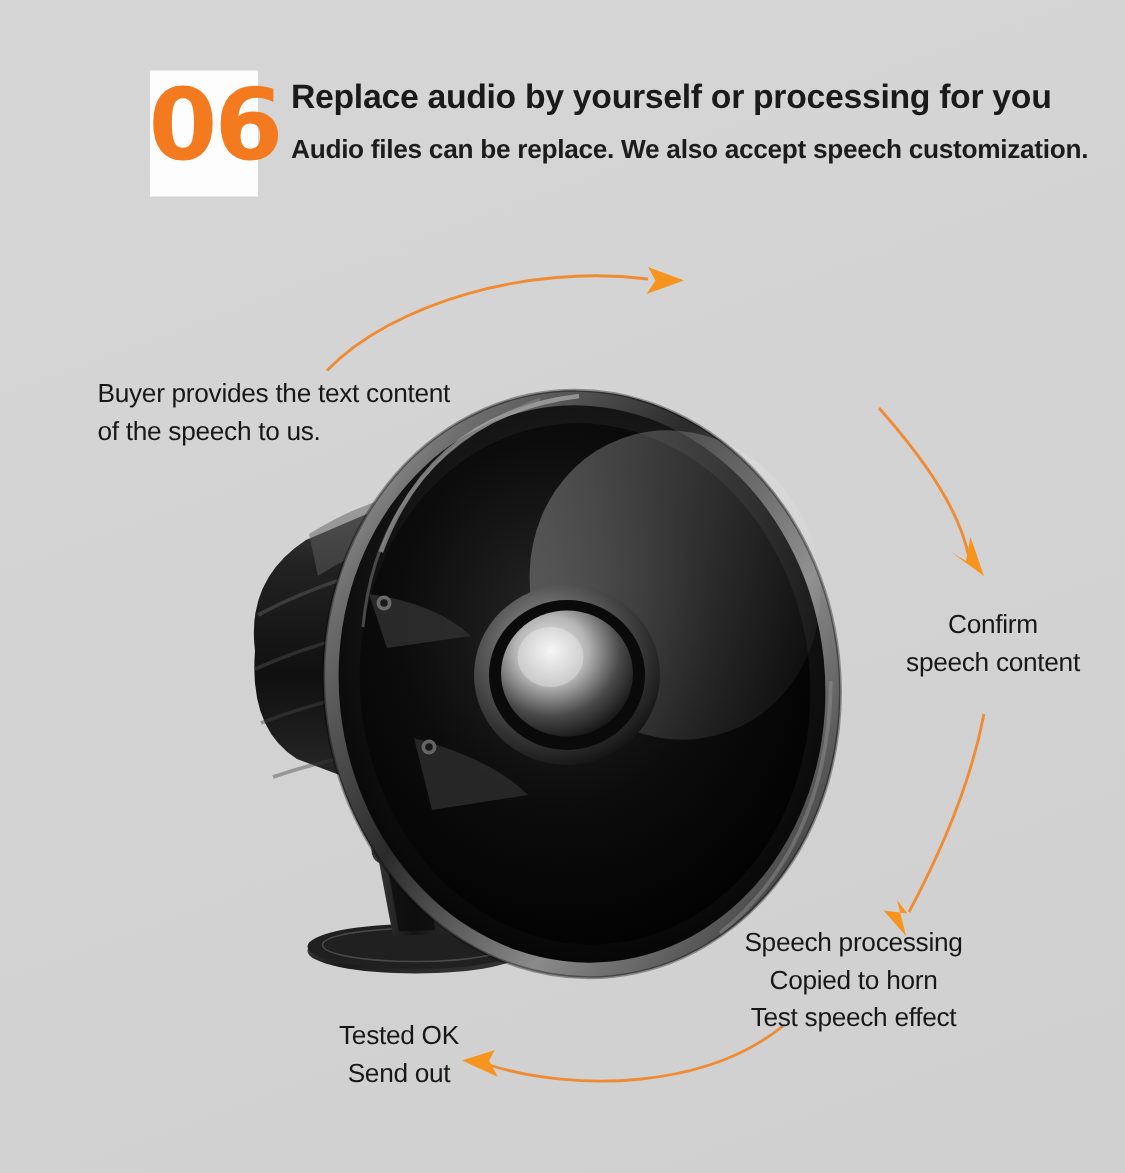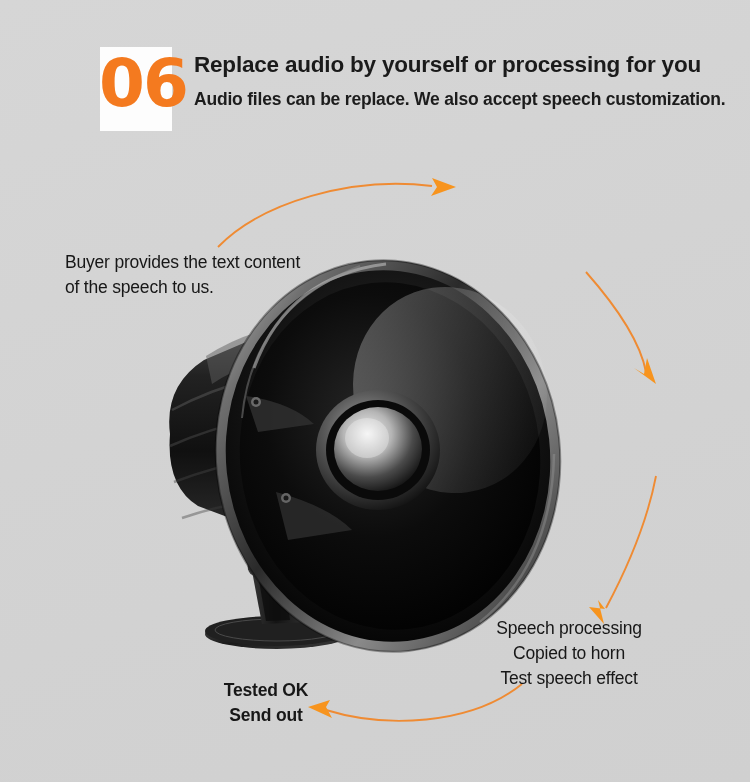--- a/index.html
+++ b/index.html
@@ -120,21 +120,20 @@
     left: 463px;
     top: 616px;
     width: 212px;
     text-align: center;
   }
   #step-sendout {
     left: 190px;
     top: 678px;
     width: 152px;
     text-align: center;
-    font-weight: bold;
   }
 
   
   #horn {
     position: absolute;
     left: 150px;
     top: 250px;
     width: 420px;
     height: 410px;
   }
@@ -282,20 +281,22 @@
       <g>
         <path d="M522 684 C 470 726, 384 728, 326 710" fill="none" stroke="#ef8b33" stroke-width="1.9"></path>
         <polygon points="330,700 308,707 332,718 326,707" fill="#f7941e"></polygon>
       </g>
     </svg>
 
     <div class="step-label" id="step-input">Buyer provides the text content
 of the speech to us.</div>
 
 
+    <div class="step-label" id="step-confirm">Confirm
+speech content</div>
 
     <div class="step-label" id="step-processing">Speech processing
 Copied to horn
 Test speech effect</div>
 
     <div class="step-label" id="step-sendout">Tested OK
 Send out</div>
 
   </div>
 </div>

